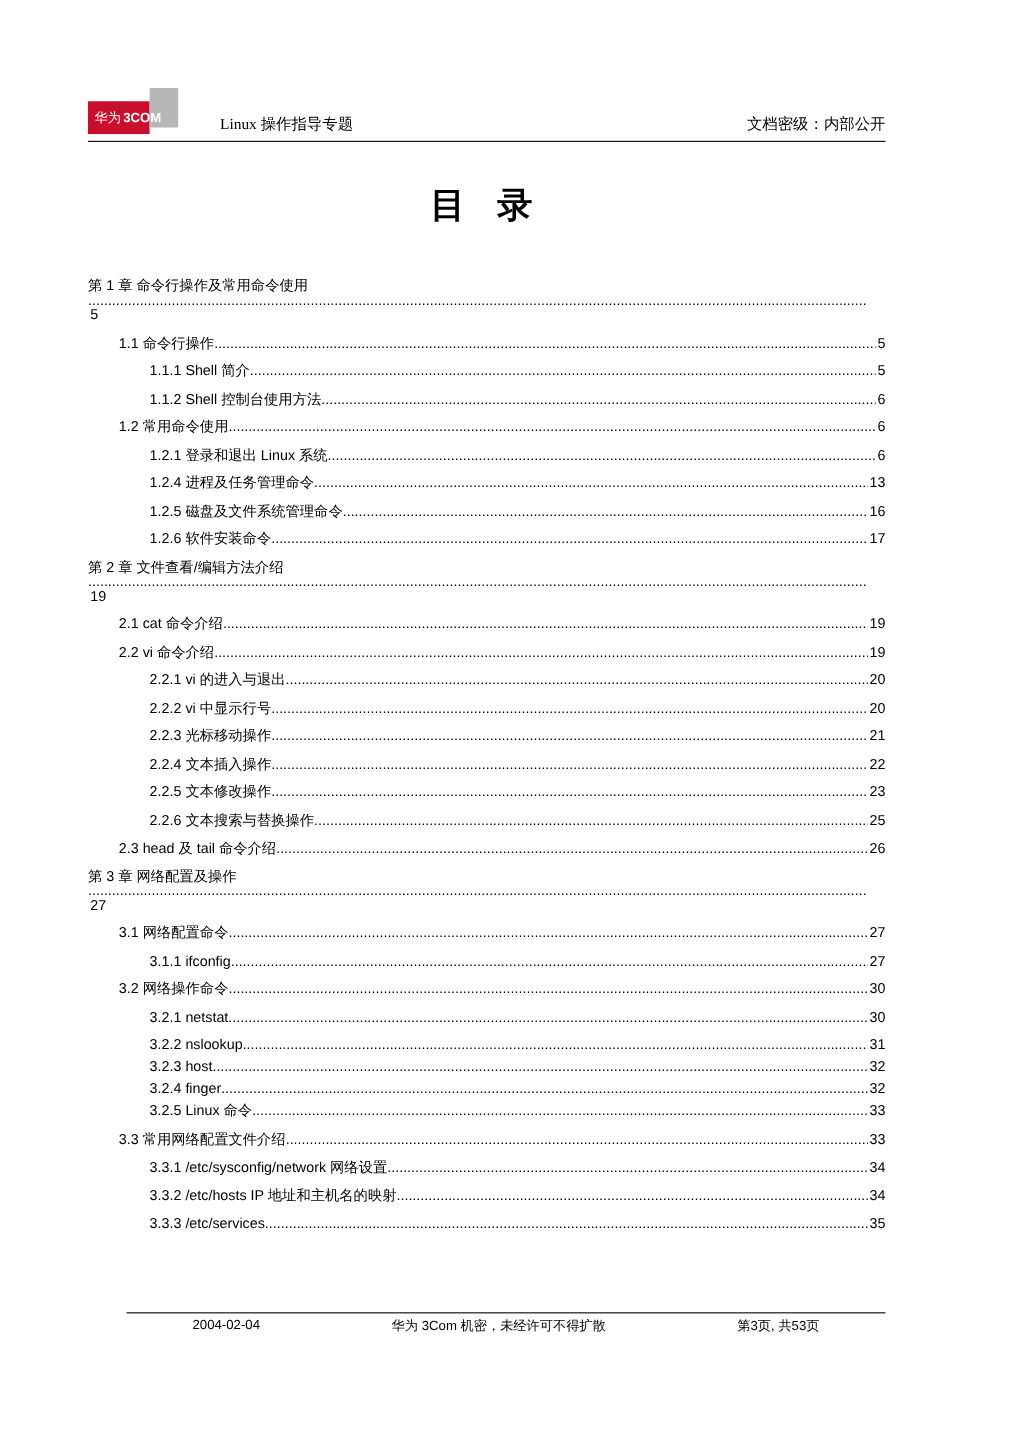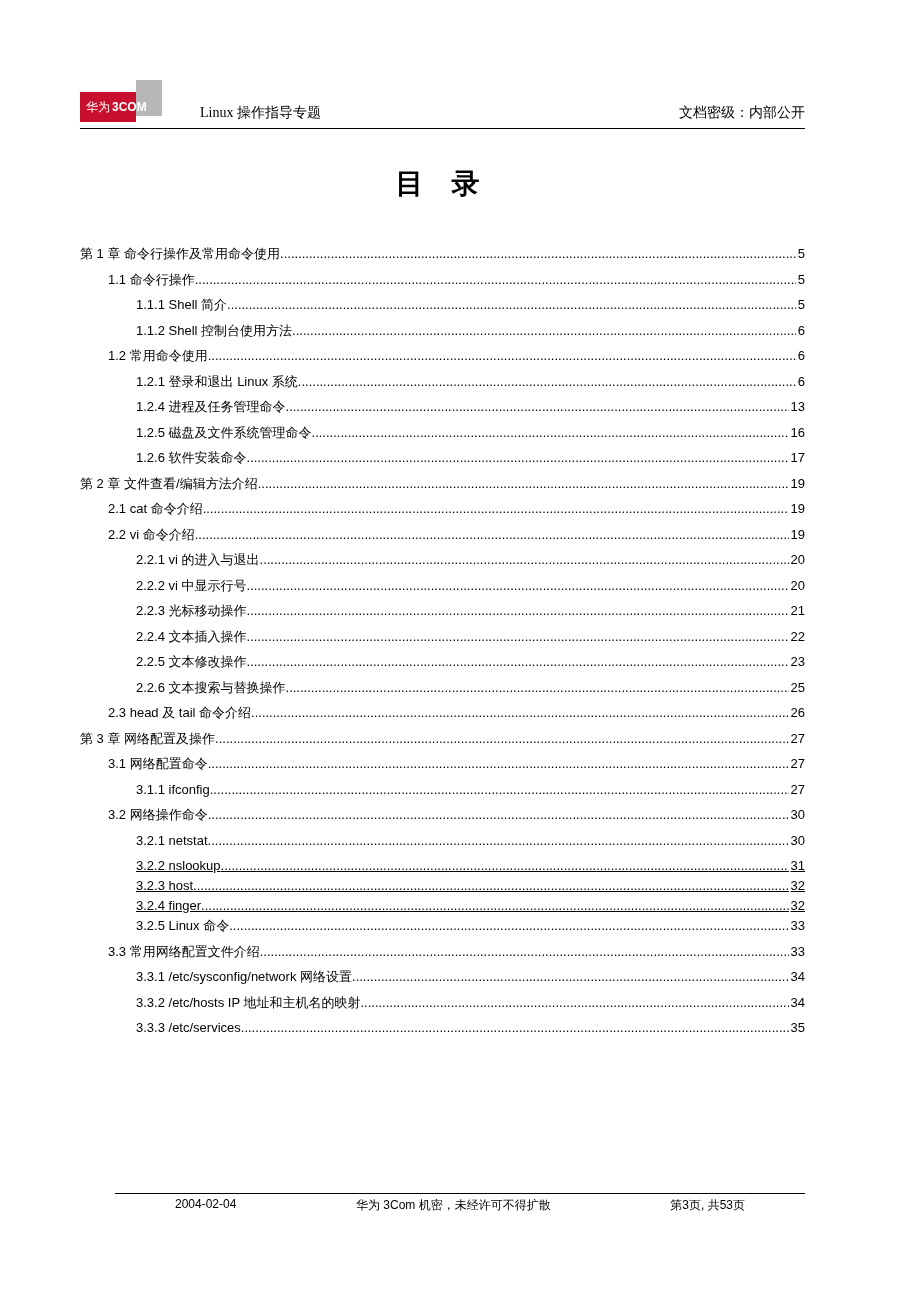--- a/index.html
+++ b/index.html
@@ -5,27 +5,27 @@
   * { box-sizing: border-box; margin: 0; padding: 0; }
   html, body { width: 920px; background: #fff; font-family: Arial, "Microsoft YaHei", SimSun, sans-serif; color: #000; }
   .page { width: 920px; min-height: 1300px; padding: 80px 115px 30px 80px; position: relative; }
   .header-row { display: flex; align-items: flex-end; justify-content: space-between; margin-bottom: 6px; }
   .logo-block { display: flex; align-items: flex-end; gap: 26px; }
   .logo { display: inline-block; width: 94px; height: 42px; position: relative; }
   .logo svg { display: block; }
   .doc-title-small { font-size: 14px; font-family: SimSun, serif; }
   .doc-class { font-size: 14px; font-family: SimSun, serif; }
   .hr { border: none; border-top: 1px solid #000; margin: 2px 0 36px 0; }
-  .toc-title { text-align: center; font-size: 28px; font-weight: bold; font-family: SimHei, sans-serif; letter-spacing: 10px; margin-bottom: 44px; }
+  .toc-title { text-align: center; font-size: 32px; font-weight: bold; font-family: SimHei, sans-serif; letter-spacing: 10px; margin-bottom: 44px; }
   .toc { font-size: 13px; line-height: 1.0; }
   .toc-row { display: flex; align-items: baseline; white-space: nowrap; margin-bottom: 12.5px; font-family: Arial, SimSun, serif; }
-  .toc-row.lvl1 { margin-left: 0; font-family: SimHei, Arial, sans-serif; }
+  .toc-row.lvl1 { margin-left: 0; font-family: SimHei, Arial, sans-serif; flex-direction: column; }
   .toc-row.lvl2 { margin-left: 28px; }
   .toc-row.lvl3 { margin-left: 56px; }
-  .toc-row.tight { margin-bottom: 7px; text-decoration: underline; }
+  .toc-row.tight { margin-bottom: 7px; }
   .toc-chapter-break { margin-top: 10px; }
   .toc-label { flex: 0 0 auto; }
   .toc-dots { flex: 1 1 auto; overflow: hidden; font-family: Arial, sans-serif; letter-spacing: 0px; color:#000; }
   .toc-dots::after { content: "...................................................................................................................................................................................................."; }
   .toc-page { flex: 0 0 auto; padding-left: 2px; }
   .footer { position: absolute; left: 115px; right: 115px; bottom: 86px; }
   .footer-line { border: none; border-top: 1px solid #000; margin-bottom: 3px; }
   .footer-row { display: flex; justify-content: space-between; font-size: 12px; font-family: Arial, SimSun, serif; padding: 0 60px 0 60px; }
 </style>
 </head>

